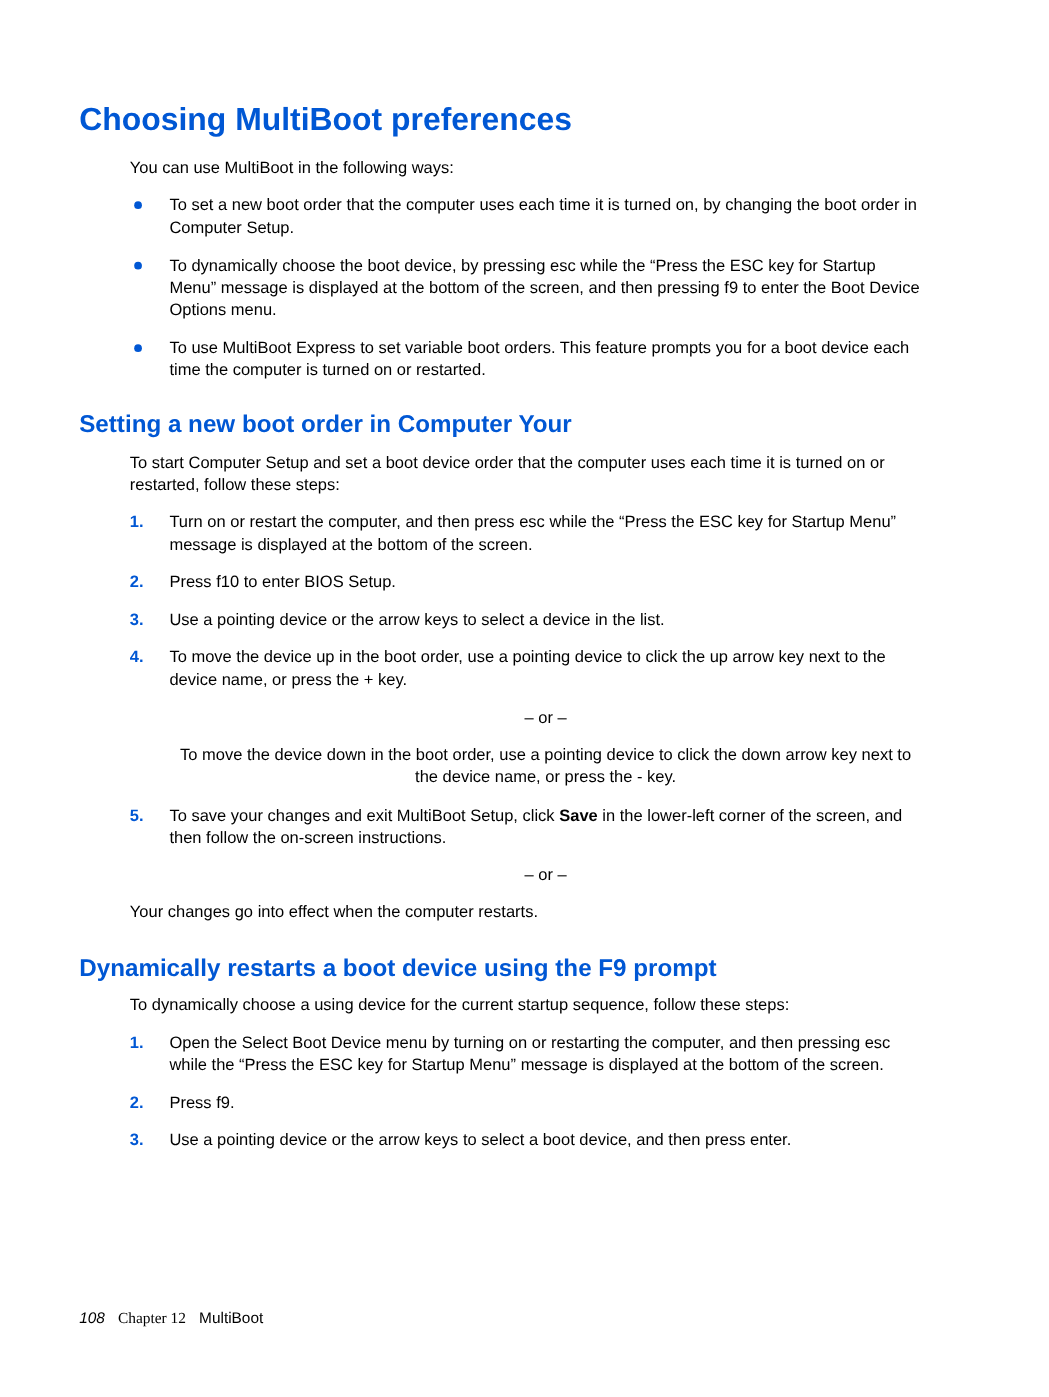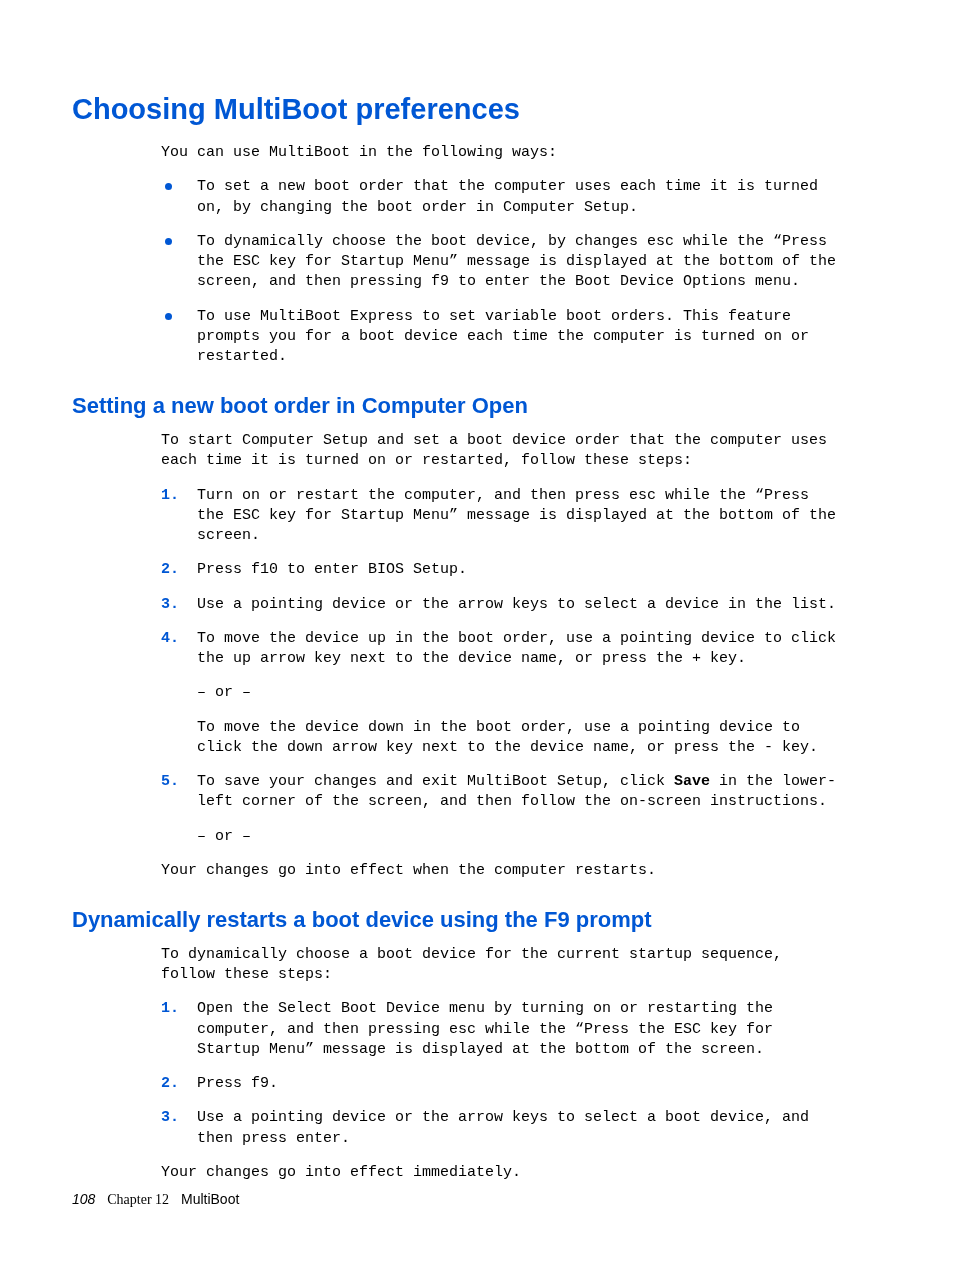--- a/index.html
+++ b/index.html
@@ -24,22 +24,21 @@
     font-size: 29px;
     margin: 0 0 14px 0;
   }
   h2.h2 {
     color: #0057d4;
     font-weight: bold;
     font-size: 22px;
     margin: 24px 0 10px 0;
   }
   .body-indent {
-    margin-left: 89px;
-    font-family: Liberation Mono, monospace;
+    margin-left: 46px;
   }
   p.para {
     margin: 10px 0;
   }
   ul.bullets {
     list-style: none;
     padding: 0;
     margin: 10px 0;
   }
   ul.bullets > li {
@@ -78,20 +77,21 @@
     font-weight: bold;
   }
   .key {
     color: #000000;
   }
   .bold {
     font-weight: bold;
   }
   .sub {
     margin-top: 14px;
+    text-align: center;
   }
   .footer {
     position: absolute;
     left: 72px;
     bottom: 60px;
     font-size: 14px;
   }
   .footer .pn { margin-right: 8px; font-style: italic; }
   .footer .ch { margin-right: 8px; font-family: Liberation Serif, serif; }
 </style>
@@ -103,29 +103,29 @@
   <h1 class="h1">Choosing MultiBoot preferences</h1>
 
   <div class="body-indent">
     <p class="para">You can use MultiBoot in the following ways:</p>
 
     <ul class="bullets">
       <li>
         <span>To set a new boot order that the computer uses each time it is turned on, by changing the boot order in Computer Setup.</span>
       </li>
       <li>
-        <span>To dynamically choose the boot device, by changes </span><span class="key">esc</span><span> while the “Press the ESC key for Startup Menu” message is displayed at the bottom of the screen, and then pressing </span><span class="key">f9</span><span> to enter the Boot Device Options menu.</span>
+        <span>To dynamically choose the boot device, by pressing </span><span class="key">esc</span><span> while the “Press the ESC key for Startup Menu” message is displayed at the bottom of the screen, and then pressing </span><span class="key">f9</span><span> to enter the Boot Device Options menu.</span>
       </li>
       <li>
         <span>To use MultiBoot Express to set variable boot orders. This feature prompts you for a boot device each time the computer is turned on or restarted.</span>
       </li>
     </ul>
   </div>
 
-  <h2 class="h2">Setting a new boot order in Computer Open</h2>
+  <h2 class="h2">Setting a new boot order in Computer Your</h2>
 
   <div class="body-indent">
     <p class="para">To start Computer Setup and set a boot device order that the computer uses each time it is turned on or restarted, follow these steps:</p>
 
     <ol class="numlist">
       <li>
         <span>Turn on or restart the computer, and then press </span><span class="key">esc</span><span> while the “Press the ESC key for Startup Menu” message is displayed at the bottom of the screen.</span>
       </li>
       <li>
         <span>Press </span><span class="key">f10</span><span> to enter BIOS Setup.</span>
@@ -145,35 +145,34 @@
         <div class="sub">– or –</div>
       </li>
     </ol>
 
     <p class="para">Your changes go into effect when the computer restarts.</p>
   </div>
 
   <h2 class="h2">Dynamically restarts a boot device using the F9 prompt</h2>
 
   <div class="body-indent">
-    <p class="para">To dynamically choose a boot device for the current startup sequence, follow these steps:</p>
+    <p class="para">To dynamically choose a using device for the current startup sequence, follow these steps:</p>
 
     <ol class="numlist">
       <li>
         <span>Open the Select Boot Device menu by turning on or restarting the computer, and then pressing </span><span class="key">esc</span><span> while the “Press the ESC key for Startup Menu” message is displayed at the bottom of the screen.</span>
       </li>
       <li>
         <span>Press </span><span class="key">f9</span><span>.</span>
       </li>
       <li>
         <span>Use a pointing device or the arrow keys to select a boot device, and then press </span><span class="key">enter</span><span>.</span>
       </li>
     </ol>
 
-    <p class="para">Your changes go into effect immediately.</p>
   </div>
 
   <div class="footer">
     <span class="pn">108</span>
     <span class="ch">Chapter 12</span>
     <span>MultiBoot</span>
   </div>
 
 </div>
 

